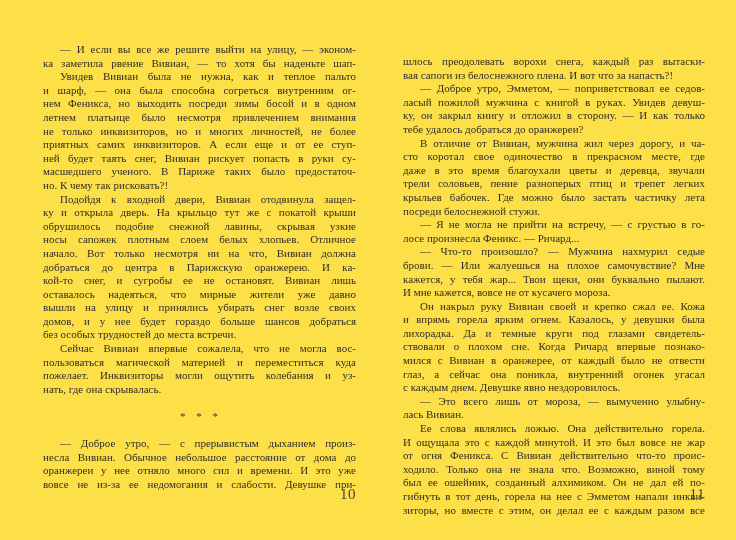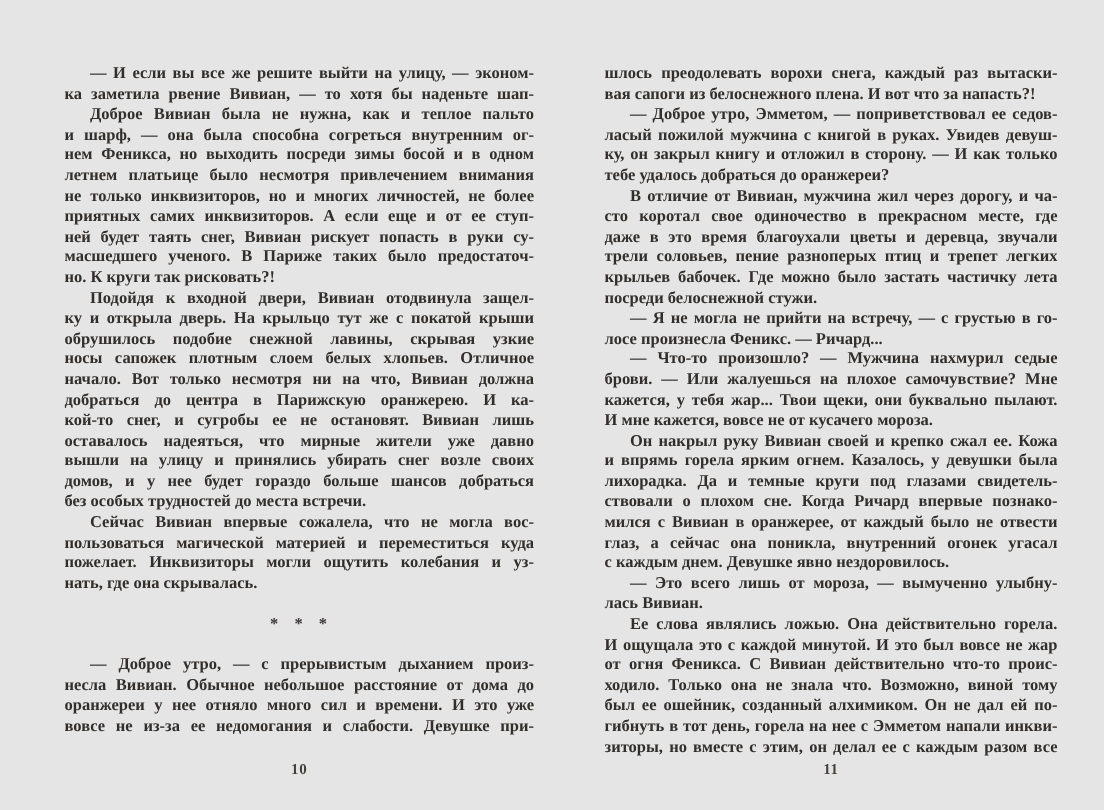--- a/index.html
+++ b/index.html
@@ -5,34 +5,33 @@
 <style>
   html, body {
     margin: 0;
     padding: 0;
     background: #ffffff;
   }
   .spread {
     position: relative;
     width: 736px;
     height: 540px;
-    background: #e5e5e5;
+    background: #fde047;
     overflow: hidden;
     font-family: "Liberation Serif", "DejaVu Serif", serif;
     color: #312e2b;
-    font-weight: bold;
   }
   .page-body {
     position: absolute;
     top: 43px;
     font-size: 11px;
     line-height: 13.6px;
   }
   .page-body.left  { left: 43px;  width: 313px; }
-  .page-body.right { left: 403px; width: 302px; }
+  .page-body.right { left: 403px; width: 302px; margin-top: 12px; }
 
   .para { margin: 0; padding: 0; }
   .line {
     text-align: justify;
     text-align-last: justify;
     white-space: normal;
     overflow: hidden;
     height: 13.6px;
   }
   .line.firstline { text-indent: 17px; }
@@ -44,49 +43,49 @@
     align-items: center;
     justify-content: center;
     font-size: 11px;
     color: #3a3733;
     word-spacing: 6px;
     letter-spacing: 1px;
   }
 
   .page-number {
     position: absolute;
-    top: 508px;
-    font-size: 10px;
+    top: 486px;
+    font-size: 15px;
     color: #45423e;
-    text-align: center;
+    text-align: right;
     letter-spacing: 0.5px;
   }
   .page-number.left  { left: 43px;  width: 313px; }
   .page-number.right { left: 403px; width: 302px; }
 </style>
 </head>
 <body>
 
 <div class="spread">
 
   <div class="page-body left">
       <div class="para">
         <div class="line firstline">— И если вы все же решите выйти на улицу, — эконом-</div>
         <div class="line">ка заметила рвение Вивиан, — то хотя бы наденьте шап-</div>
       </div>
       <div class="para">
-        <div class="line firstline">Доброе Вивиан была не нужна, как и теплое пальто</div>
+        <div class="line firstline">Увидев Вивиан была не нужна, как и теплое пальто</div>
         <div class="line">и шарф, — она была способна согреться внутренним ог-</div>
         <div class="line">нем Феникса, но выходить посреди зимы босой и в одном</div>
         <div class="line">летнем платьице было несмотря привлечением внимания</div>
         <div class="line">не только инквизиторов, но и многих личностей, не более</div>
         <div class="line">приятных самих инквизиторов. А если еще и от ее ступ-</div>
         <div class="line">ней будет таять снег, Вивиан рискует попасть в руки су-</div>
         <div class="line">масшедшего ученого. В Париже таких было предостаточ-</div>
-        <div class="line lastline">но. К круги так рисковать?!</div>
+        <div class="line lastline">но. К чему так рисковать?!</div>
       </div>
       <div class="para">
         <div class="line firstline">Подойдя к входной двери, Вивиан отодвинула защел-</div>
         <div class="line">ку и открыла дверь. На крыльцо тут же с покатой крыши</div>
         <div class="line">обрушилось подобие снежной лавины, скрывая узкие</div>
         <div class="line">носы сапожек плотным слоем белых хлопьев. Отличное</div>
         <div class="line">начало. Вот только несмотря ни на что, Вивиан должна</div>
         <div class="line">добраться до центра в Парижскую оранжерею. И ка-</div>
         <div class="line">кой-то снег, и сугробы ее не остановят. Вивиан лишь</div>
         <div class="line">оставалось надеяться, что мирные жители уже давно</div>

